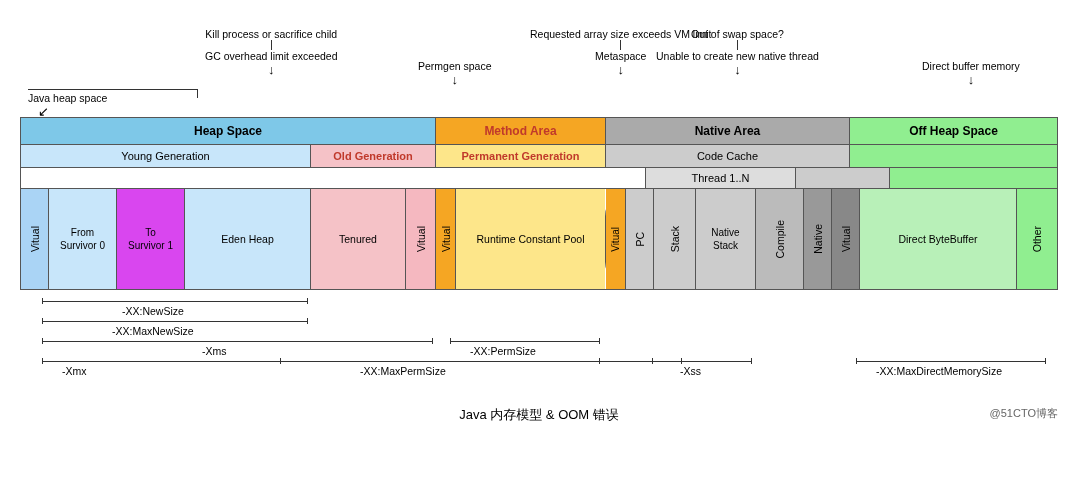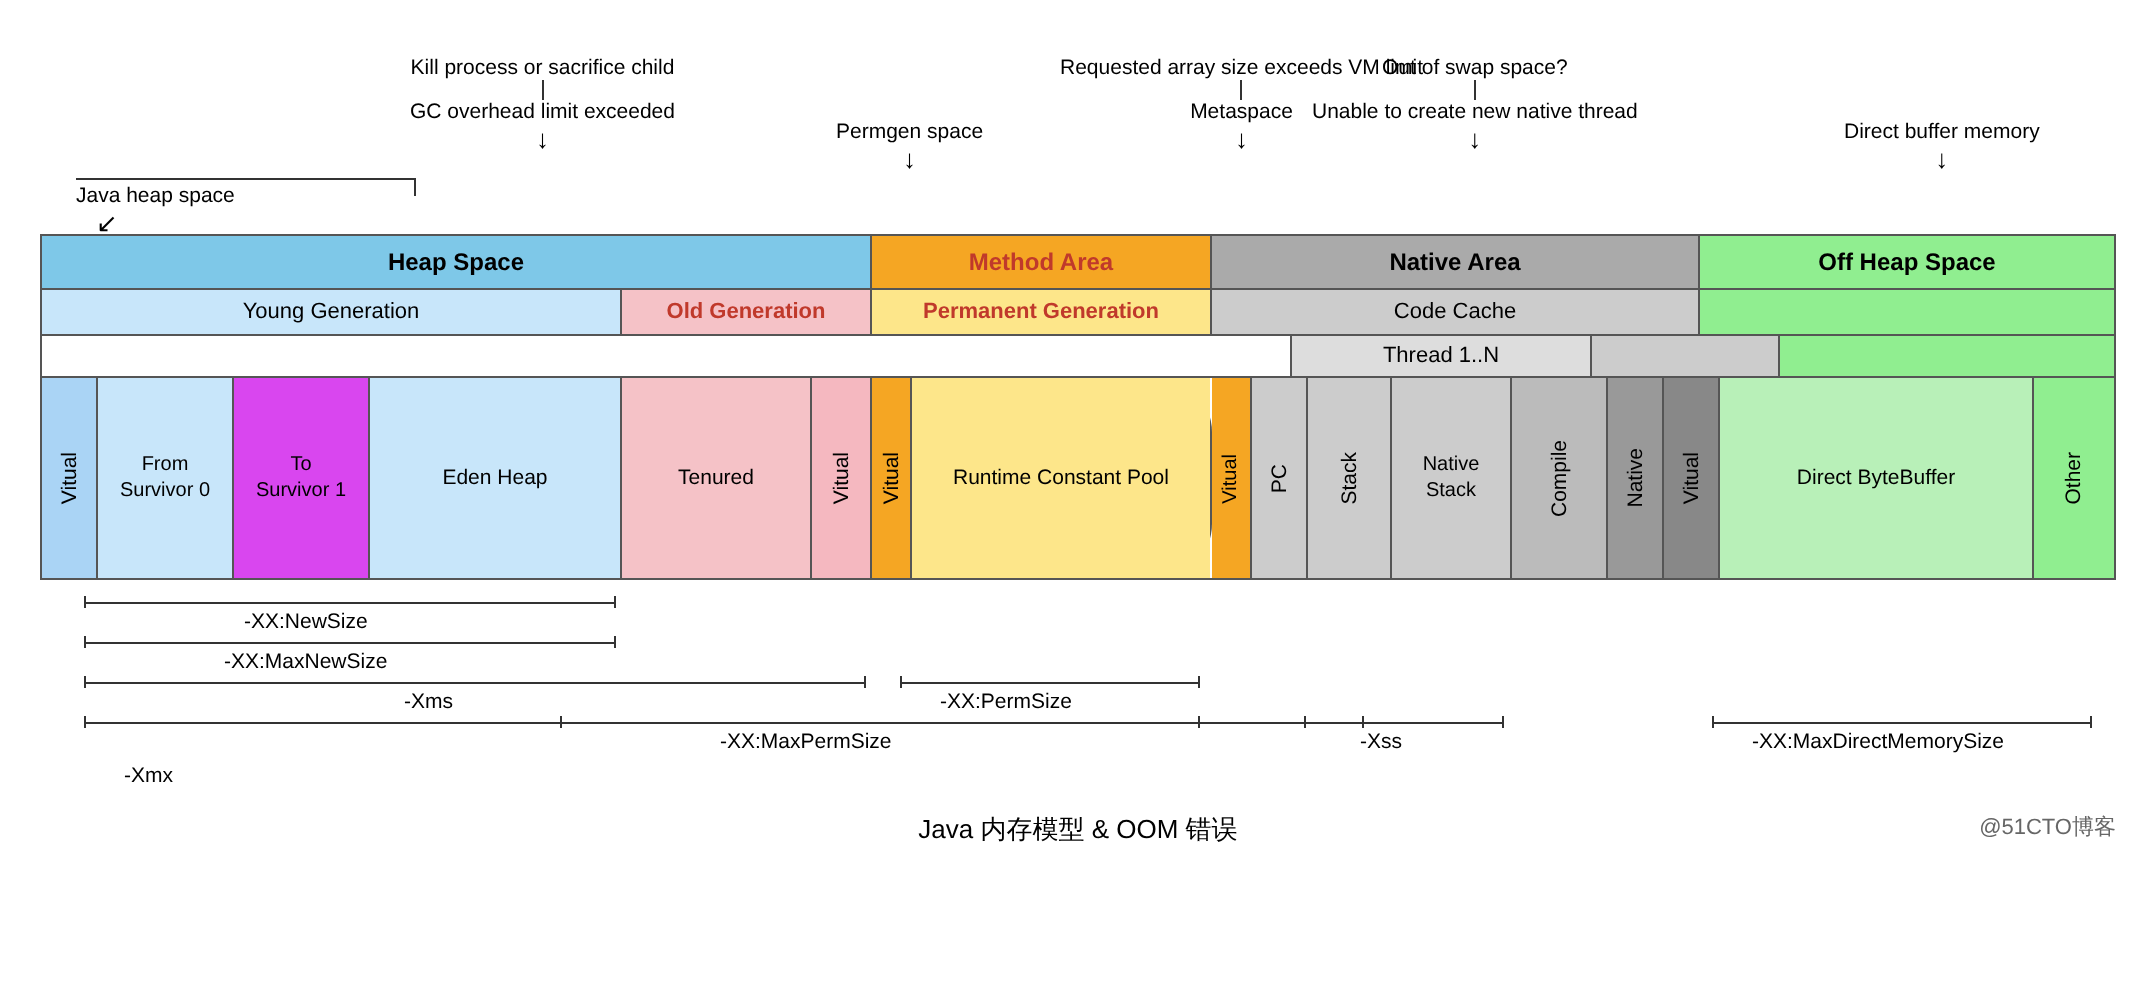--- a/index.html
+++ b/index.html
@@ -148,21 +148,21 @@
       position: relative;
       height: 105px;
       margin-bottom: 2px;
     }
   </style>
 </head>
 <body>
 
 <div class="top-anno-container">
 
-  <div style="position:absolute; left:18px; top:50px; display:flex; flex-direction:column; align-items:flex-start;">
+  <div style="position:absolute; left:8px; top:50px; display:flex; flex-direction:column; align-items:flex-start;">
     <div style="display:flex; align-items:flex-end; height:30px;">
       <div style="width:170px; border-top:1px solid #333; position:relative;">
         <div style="position:absolute; right:0; top:0; width:1px; height:8px; background:#333;"></div>
       </div>
     </div>
     <div style="margin-top:2px; font-size:10.5px;">Java heap space</div>
     <div style="font-size:13px; margin-left:10px;">↙</div>
   </div>
 
   <div style="position:absolute; left:185px; top:18px; display:flex; flex-direction:column; align-items:center;">
@@ -340,21 +340,21 @@
     </div>
   </div>
 
   <div style="position:absolute; left:22px; top:62px; display:flex; align-items:center; font-size:10.5px; white-space:nowrap;">
     <div style="display:flex; flex-direction:column;">
       <div style="display:flex; align-items:center;">
         <div style="width:1px; height:6px; background:#333;"></div>
         <div style="width:638px; height:1px; background:#333;"></div>
         <div style="width:1px; height:6px; background:#333;"></div>
       </div>
-      <div style="padding-left:20px; margin-top:18px;">-Xmx</div>
+      <div style="padding-left:20px; margin-top:1px;">-Xmx</div>
     </div>
   </div>
 
   <div style="position:absolute; left:260px; top:62px; display:flex; align-items:center; font-size:10.5px; white-space:nowrap;">
     <div style="display:flex; flex-direction:column;">
       <div style="display:flex; align-items:center;">
         <div style="width:1px; height:6px; background:#333;"></div>
         <div style="width:318px; height:1px; background:#333;"></div>
         <div style="width:1px; height:6px; background:#333;"></div>
       </div>

